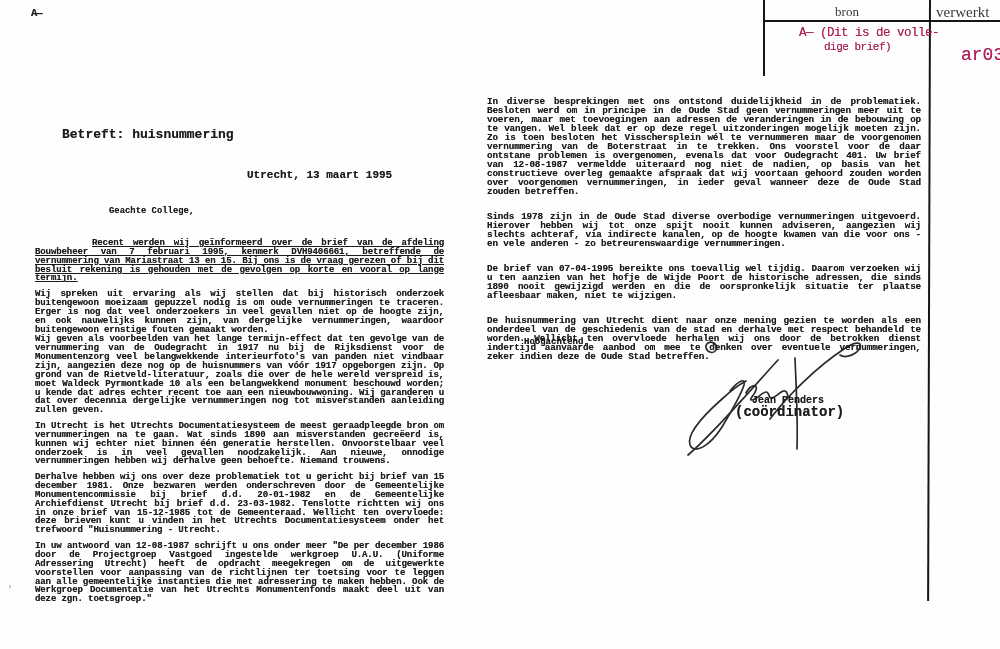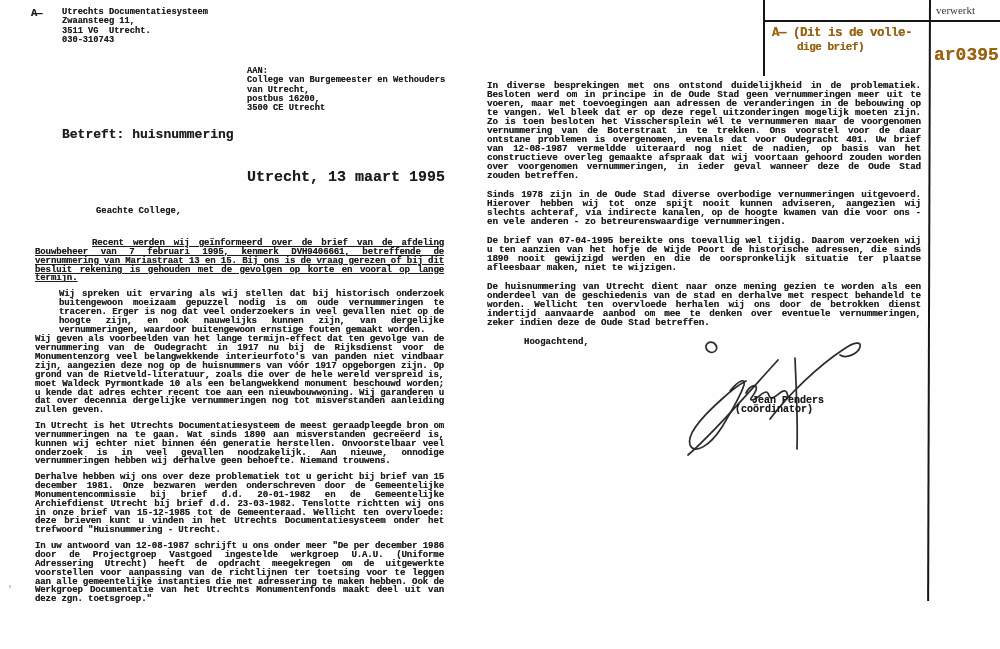--- a/index.html
+++ b/index.html
@@ -10,81 +10,69 @@
       text-shadow:0 0 .5px rgba(20,20,20,.6);}
   .abs{position:absolute;}
 
   
   .marker{left:31px;top:7px;font-size:10.5px;letter-spacing:-1px;}
   .letterhead{left:62px;top:8px;font-size:8.7px;}
   .letterhead div{line-height:9.4px;white-space:pre;}
   .recipient{left:247px;top:67px;font-size:8.7px;}
   .recipient div{line-height:9.3px;white-space:pre;}
   .subject{left:62px;top:127px;font-size:13px;}
-  .dateline{left:247px;top:169px;font-size:15px;}
-  .salutation{left:96px;top:206px;font-size:8.9px;}
+  .dateline{left:247px;top:169px;font-size:11px;}
+  .salutation{left:109px;top:206px;font-size:8.9px;}
 
   
   .col{font-size:9.1px;line-height:8.85px;text-align:justify;letter-spacing:-0.15px;}
   .col p{margin:0 0 7px 0;}
   .col-left{left:35px;top:239px;width:409px;}
   .col-left p:nth-child(1){text-indent:57px;text-decoration:underline;}
-  .col-left p:nth-child(2){margin-bottom:1px;margin-left:24px;}
+  .col-left p:nth-child(2){margin-bottom:1px;}
   .col-right{left:487px;top:81px;width:434px;font-size:9.3px;line-height:9.0px;}
-  .col-right p{margin:0 0 10px 0;}
+  .col-right p{margin:16px 0 10px 0;}
 
   .closing{left:524px;top:337px;font-size:9px;}
   .signer-name{left:752px;top:395px;font-size:10px;}
-  .signer-role{left:735px;top:404px;font-size:10px;}
+  .signer-role{left:735px;top:404px;font-size:14px;}
   .margin-mark{left:7px;top:585px;font-size:10px;color:#9a9a9a;font-weight:400;text-shadow:none;}
 
   
   .vline-short{left:763px;top:0;width:2px;height:76px;background:#161616;}
   .vline-long{left:929px;top:0;width:2px;height:601px;background:#161616;transform:rotate(0.18deg);transform-origin:top;}
   .hline{left:764px;top:20px;width:236px;height:2px;background:#161616;}
   .bron-label{left:765px;top:4px;width:164px;text-align:center;font-family:"Liberation Serif","DejaVu Serif",serif;
               font-size:13px;color:#3a3a3a;font-weight:400;}
   .verwerkt-label{left:936px;top:4px;font-family:"Liberation Serif","DejaVu Serif",serif;
-              font-size:11px;color:#3a3a3a;font-weight:400;}
-  .note{font-family:"Liberation Mono","DejaVu Sans Mono",monospace;font-weight:700;color:#a16207;
-        text-shadow:0 0 .4px rgba(0,0,0,.5);}
+              font-size:15px;color:#3a3a3a;font-weight:400;}
+  .note{font-family:"Liberation Mono","DejaVu Sans Mono",monospace;font-weight:400;color:#be185d;
+        text-shadow:0 0 .4px rgba(0,0,0,.5);margin-left:27px;}
   .note1{left:772px;top:26px;font-size:12.5px;letter-spacing:-0.5px;}
   .note2{left:797px;top:41px;font-size:11px;letter-spacing:-0.5px;}
   .verwerkt-value{left:934px;top:45px;font-size:18px;}
 
   .sig-svg{left:638px;top:333px;}
 </style>
 </head>
 <body>
 
 <div class="page">
 
   <div class="abs vline-short"></div>
   <div class="abs vline-long"></div>
   <div class="abs hline"></div>
+  <div class="abs bron-label">bron</div>
   <div class="abs verwerkt-label">verwerkt</div>
   <div class="abs note note1">A— (Dit is de volle-</div>
   <div class="abs note note2">dige brief)</div>
   <div class="abs note verwerkt-value">ar0395</div>
 
   <div class="abs tw marker">A—</div>
-  <div class="abs tw letterhead">
-      <div>Utrechts Documentatiesysteem</div>
-      <div>Zwaansteeg 11,</div>
-      <div>3511 VG  Utrecht.</div>
-      <div>030-310743</div>
-    </div>
 
-  <div class="abs tw recipient">
-      <div>AAN:</div>
-      <div>College van Burgemeester en Wethouders</div>
-      <div>van Utrecht,</div>
-      <div>postbus 16200,</div>
-      <div>3500 CE Utrecht</div>
-    </div>
 
   <div class="abs tw subject">Betreft: huisnummering</div>
   <div class="abs tw dateline">Utrecht, 13 maart 1995</div>
   <div class="abs tw salutation">Geachte College,</div>
 
   <div class="abs tw col col-left">
       <p>Recent werden wij geïnformeerd over de brief van de afdeling Bouwbeheer van 7 februari 1995, kenmerk DVH9406661, betreffende de vernummering van Mariastraat 13 en 15. Bij ons is de vraag gerezen of bij dit besluit rekening is gehouden met de gevolgen op korte en vooral op lange termijn.</p>
       <p>Wij spreken uit ervaring als wij stellen dat bij historisch onderzoek buitengewoon moeizaam gepuzzel nodig is om oude vernummeringen te traceren. Erger is nog dat veel onderzoekers in veel gevallen niet op de hoogte zijn, en ook nauwelijks kunnen zijn, van dergelijke vernummeringen, waardoor buitengewoon ernstige fouten gemaakt worden.</p>
       <p>Wij geven als voorbeelden van het lange termijn-effect dat ten gevolge van de vernummering van de Oudegracht in 1917 nu bij de Rijksdienst voor de Monumentenzorg veel belangwekkende interieurfoto's van panden niet vindbaar zijn, aangezien deze nog op de huisnummers van vóór 1917 opgeborgen zijn. Op grond van de Rietveld-literatuur, zoals die over de hele wereld verspreid is, moet Waldeck Pyrmontkade 10 als een belangwekkend monument beschouwd worden; u kende dat adres echter recent toe aan een nieuwbouwwoning. Wij garanderen u dat over decennia dergelijke vernummeringen nog tot misverstanden aanleiding zullen geven.</p>
       <p>In Utrecht is het Utrechts Documentatiesysteem de meest geraadpleegde bron om vernummeringen na te gaan. Wat sinds 1890 aan misverstanden gecreëerd is, kunnen wij echter niet binnen één generatie herstellen. Onvoorstelbaar veel onderzoek is in veel gevallen noodzakelijk. Aan nieuwe, onnodige vernummeringen hebben wij derhalve geen behoefte. Niemand trouwens.</p>

